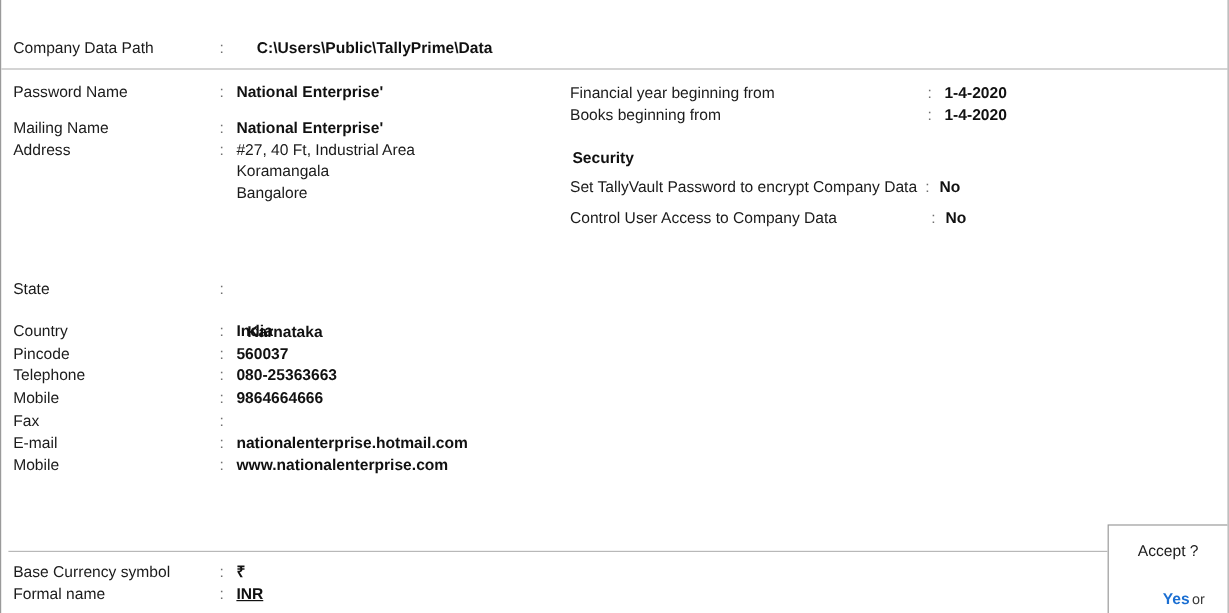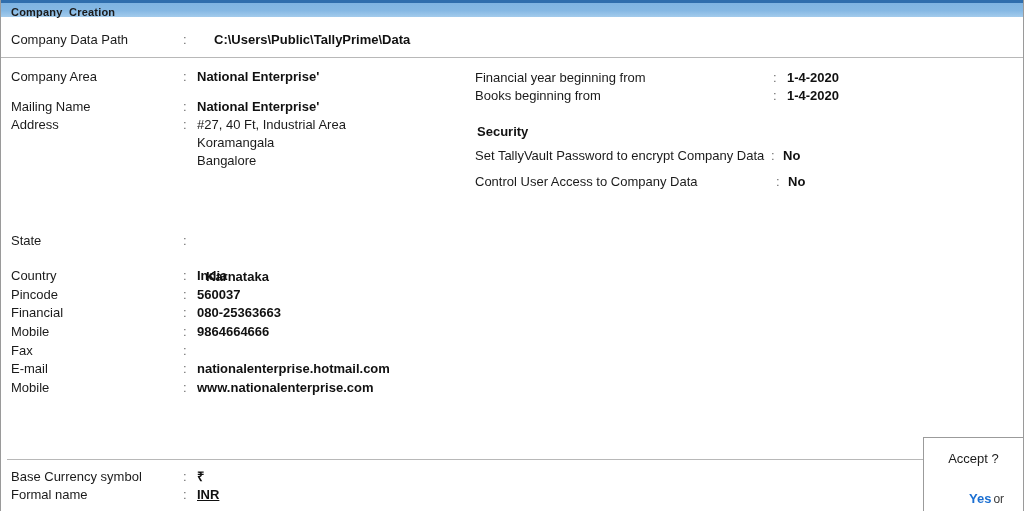--- a/index.html
+++ b/index.html
@@ -144,34 +144,31 @@
     color: #3a3a3a;
     font-size: 12px;
     padding: 0 2px;
   }
 </style>
 </head>
 <body>
 
 <div id="screen">
 
-  <div class="titlebar">
-    <span class="titlebar-text">Company  Creation</span>
-  </div>
 
   <div class="row" style="left:10px; top:32px;">
     <span class="lbl">Company Data Path</span>
     <span class="colon" style="left:172px;">:</span>
     <span class="val" style="left:203px;">C:\Users\Public\TallyPrime\Data</span>
   </div>
 
   <div class="divider divider-top"></div>
 
   <div class="row" style="left:10px; top:69px;">
-    <span class="lbl">Company Area</span>
+    <span class="lbl">Password Name</span>
     <span class="colon" style="left:172px;">:</span>
     <span class="val" style="left:186px;">National Enterprise'</span>
   </div>
 
   <div class="row" style="left:10px; top:99px;">
     <span class="lbl">Mailing Name</span>
     <span class="colon" style="left:172px;">:</span>
     <span class="val" style="left:186px;">National Enterprise'</span>
   </div>
 
@@ -195,21 +192,21 @@
     <span class="val" style="left:186px;">India</span>
   </div>
 
   <div class="row" style="left:10px; top:287px;">
     <span class="lbl">Pincode</span>
     <span class="colon" style="left:172px;">:</span>
     <span class="val" style="left:186px;">560037</span>
   </div>
 
   <div class="row" style="left:10px; top:305px;">
-    <span class="lbl">Financial</span>
+    <span class="lbl">Telephone</span>
     <span class="colon" style="left:172px;">:</span>
     <span class="val" style="left:186px;">080-25363663</span>
   </div>
 
   <div class="row" style="left:10px; top:324px;">
     <span class="lbl">Mobile</span>
     <span class="colon" style="left:172px;">:</span>
     <span class="val" style="left:186px;">9864664666</span>
   </div>
 

